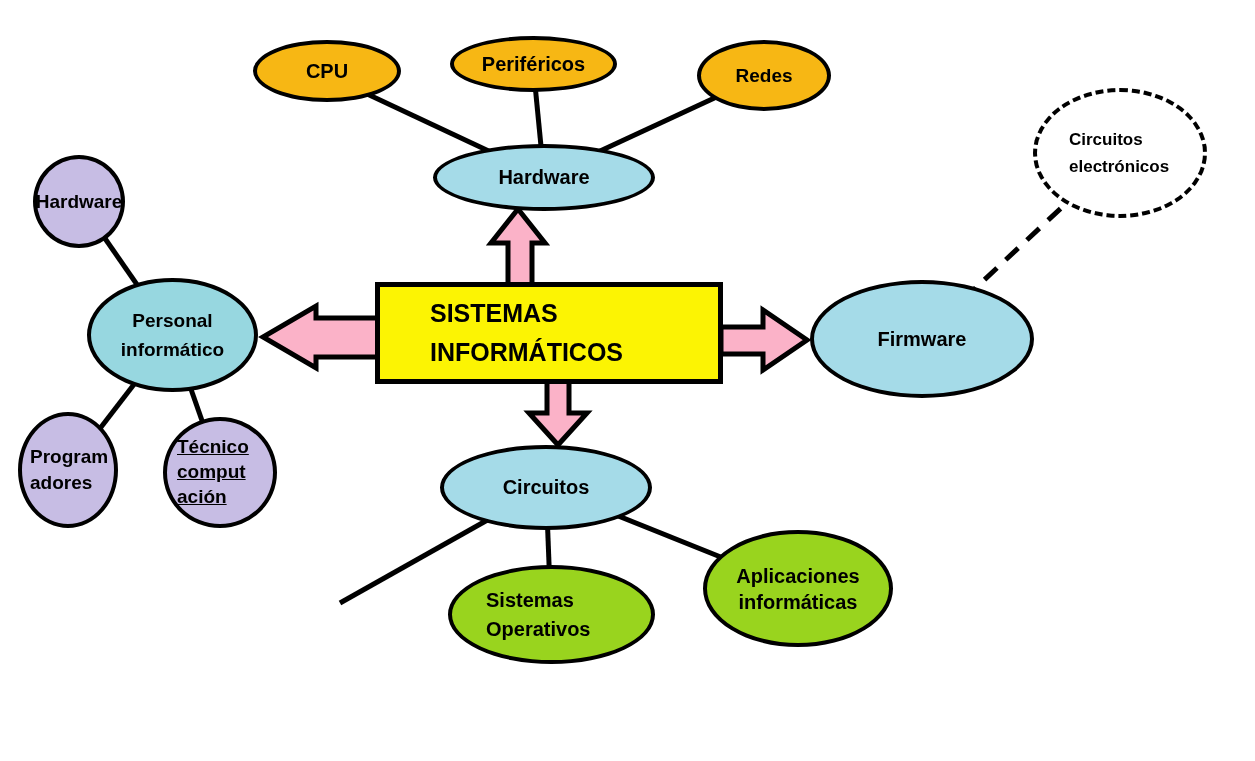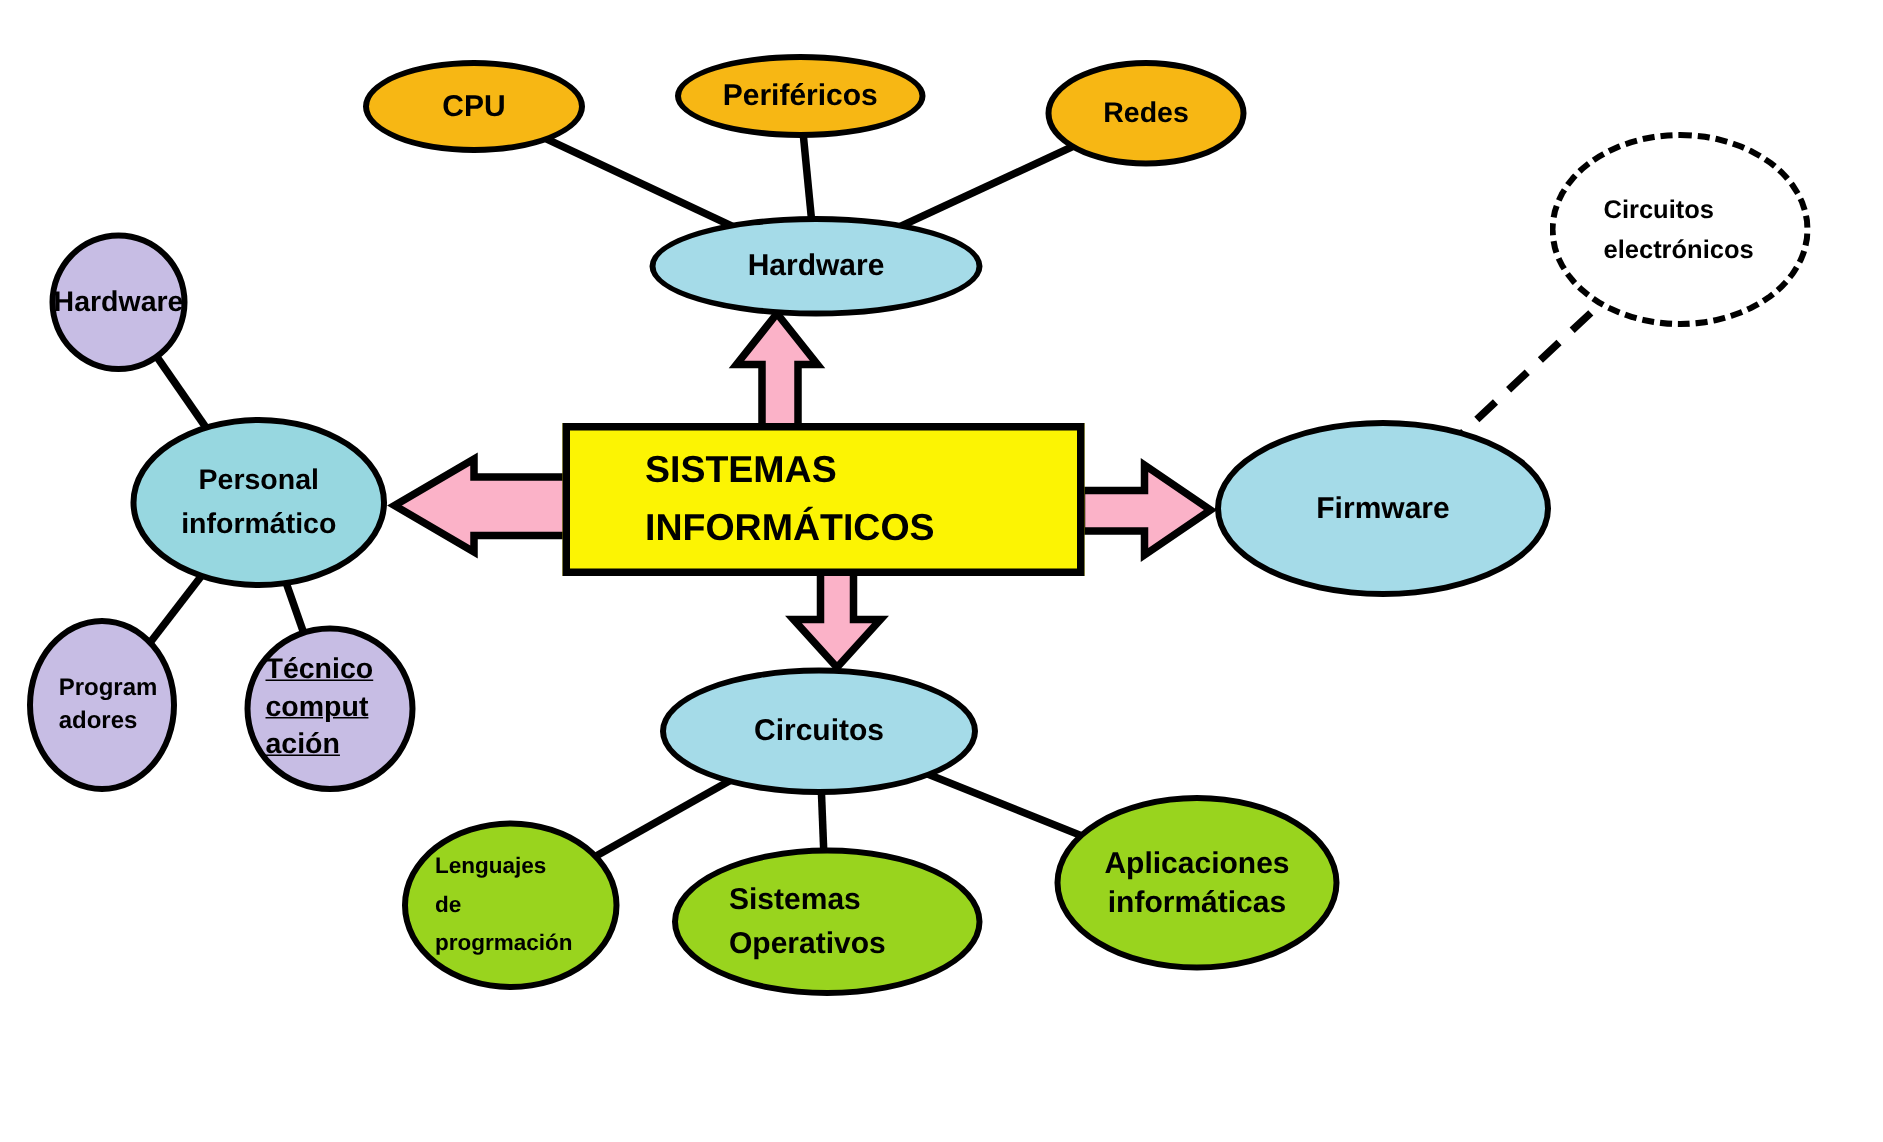--- a/index.html
+++ b/index.html
@@ -32,28 +32,28 @@
   }
   .node .label { white-space: pre-line; }
   .orange { background: var(--orange); }
   .blue   { background: var(--blue); }
   .teal   { background: var(--teal); }
   .purple { background: var(--purple); }
   .green  { background: var(--green); }
   .dashed-bubble { background: #ffffff; border-style: dashed; }
   .left-text { justify-content: flex-start; text-align: left; }
 
-  #n-cpu          { left: 242px; top: 40px;  width: 148px; height: 62px;  font-size: 20px; }
+  #n-cpu          { left: 253px; top: 40px;  width: 148px; height: 62px;  font-size: 20px; }
   #n-perifericos  { left: 450px; top: 36px;  width: 167px; height: 56px;  font-size: 20px; }
   #n-redes        { left: 697px; top: 40px;  width: 134px; height: 71px;  font-size: 19px; }
   #n-hardware     { left: 433px; top: 144px; width: 222px; height: 67px;  font-size: 20px; }
   #n-circuitos    { left: 1033px; top: 88px; width: 174px; height: 130px; font-size: 17px; padding-left: 32px; line-height: 1.6; }
   #n-usuario      { left: 33px;  top: 155px; width: 92px;  height: 93px;  font-size: 19px; }
   #n-personal     { left: 87px;  top: 278px; width: 171px; height: 114px; font-size: 19px; line-height: 1.55; }
-  #n-programadores{ left: 18px;  top: 412px; width: 100px; height: 116px; font-size: 16px; padding-left: 8px;  line-height: 1.35; justify-content: center; }
+  #n-programadores{ left: 18px;  top: 412px; width: 100px; height: 116px; font-size: 19px; padding-left: 8px;  line-height: 1.35; }
   #n-tecnico      { left: 163px; top: 417px; width: 114px; height: 111px; font-size: 19px; padding-left: 10px; line-height: 1.3; text-decoration: underline; }
   #n-firmware     { left: 810px; top: 280px; width: 224px; height: 118px; font-size: 20px; }
   #n-software     { left: 440px; top: 445px; width: 212px; height: 85px;  font-size: 20px; }
   #n-lenguajes    { left: 268px; top: 547px; width: 145px; height: 113px; font-size: 15px; padding-left: 18px; line-height: 1.7; }
   #n-sistemas-op  { left: 448px; top: 565px; width: 207px; height: 99px;  font-size: 20px; padding-left: 34px; line-height: 1.45; }
   #n-aplicaciones { left: 703px; top: 530px; width: 190px; height: 117px; font-size: 20px; line-height: 1.3; }
 
   .center-box {
     position: absolute;
     z-index: 1;
@@ -132,25 +132,20 @@
     <span class="label">Técnico
 comput
 ación</span>
   </div>
   <div class="node blue" id="n-firmware">
     <span class="label">Firmware</span>
   </div>
   <div class="node blue" id="n-software">
     <span class="label">Circuitos</span>
   </div>
-  <div class="node green left-text" id="n-lenguajes">
-    <span class="label">Lenguajes
-de
-progrmación</span>
-  </div>
   <div class="node green left-text" id="n-sistemas-op">
     <span class="label">Sistemas
 Operativos</span>
   </div>
   <div class="node green" id="n-aplicaciones">
     <span class="label">Aplicaciones
 informáticas</span>
   </div>
 
 </div>

